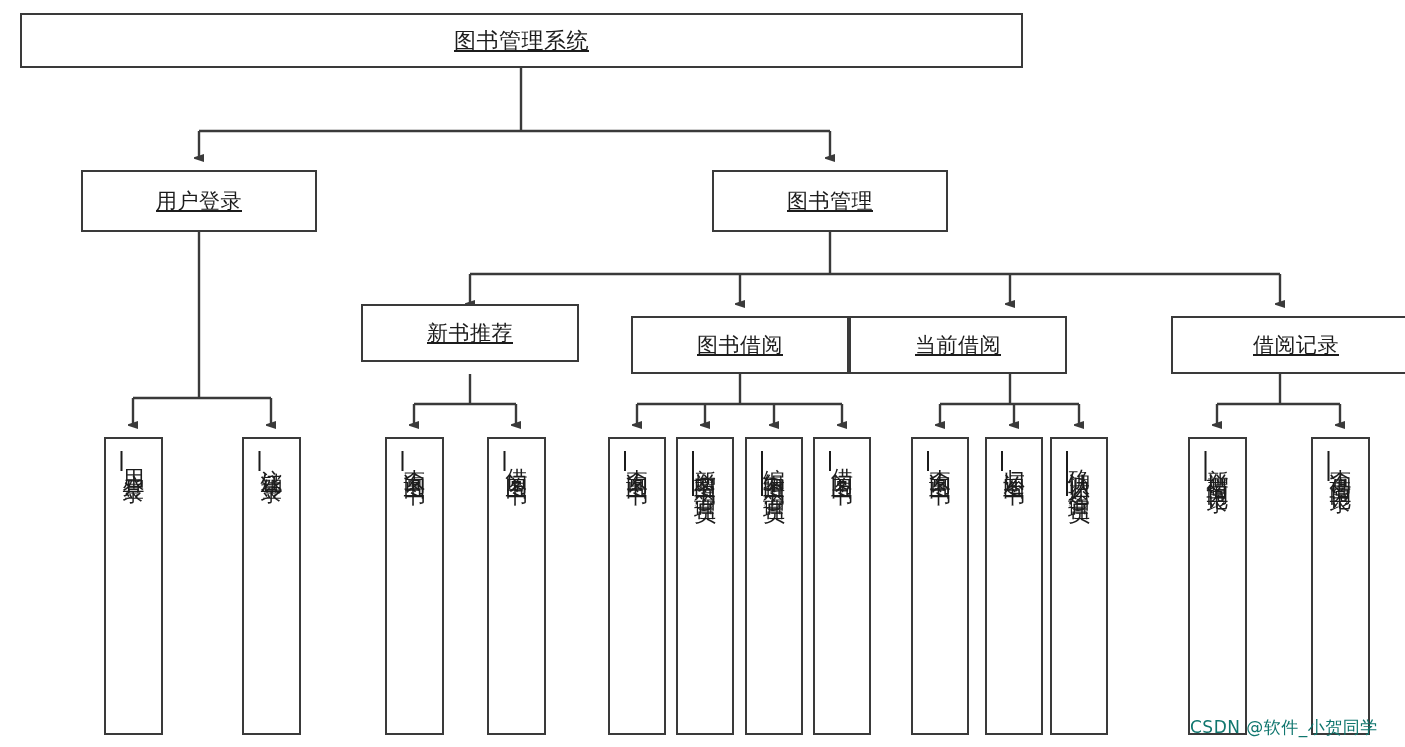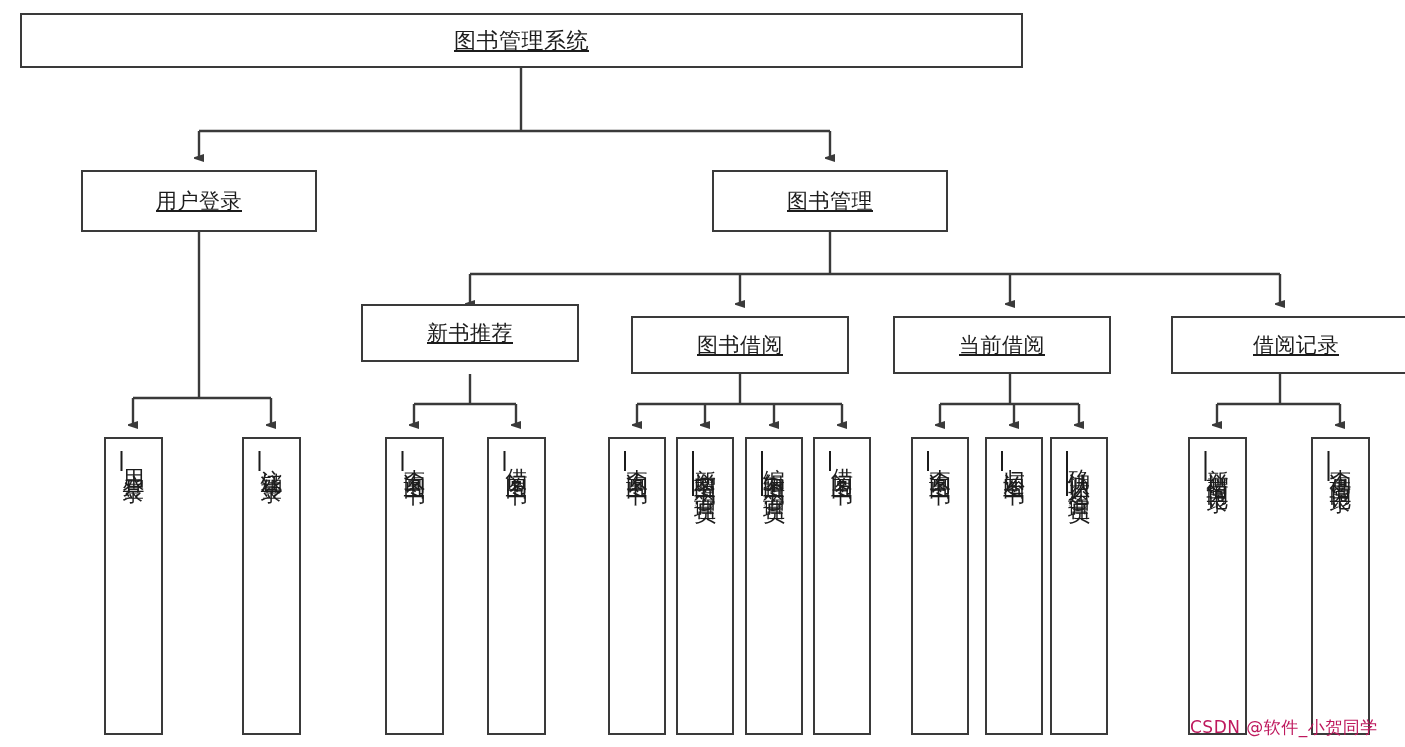--- a/index.html
+++ b/index.html
@@ -55,21 +55,21 @@
     writing-mode:vertical-rl;
     text-orientation:upright;
     font-size:22px;
     letter-spacing:5px;
     white-space:normal;
     line-height:1.0;
   }
   .watermark{
     position:absolute;
     font-size:17px;
-    color:#be185d;
+    color:#0f766e;
     white-space:nowrap;
     letter-spacing:0.5px;
     pointer-events:none;
   }
 </style>
 </head>
 <body>
 
 <div id="canvas">
 
@@ -138,21 +138,21 @@
   <div class="node horiz" id="n-l2-1" style="left: 712px; top: 170px; width: 236px; height: 62px;">
     <span class="label">图书管理</span>
   </div>
 
   <div class="node horiz" id="n-l3-0" style="left: 361px; top: 304px; width: 218px; height: 58px;">
     <span class="label">新书推荐</span>
   </div>
   <div class="node horiz" id="n-l3-1" style="left: 631px; top: 316px; width: 218px; height: 58px;">
     <span class="label">图书借阅</span>
   </div>
-  <div class="node horiz" id="n-l3-2" style="left: 893px; top: 316px; width: 218px; height: 58px;">
+  <div class="node horiz" id="n-l3-2" style="left: 849px; top: 316px; width: 218px; height: 58px;">
     <span class="label">当前借阅</span>
   </div>
   <div class="node horiz" id="n-l3-3" style="left: 1171px; top: 316px; width: 250px; height: 58px;">
     <span class="label">借阅记录</span>
   </div>
 
   <div class="node vert" id="n-lf-0" style="left: 104px; top: 437px; width: 59px; height: 298px;">
     <span class="label">用户登录</span>
   </div>
   <div class="node vert" id="n-lf-1" style="left: 242px; top: 437px; width: 59px; height: 298px;">

